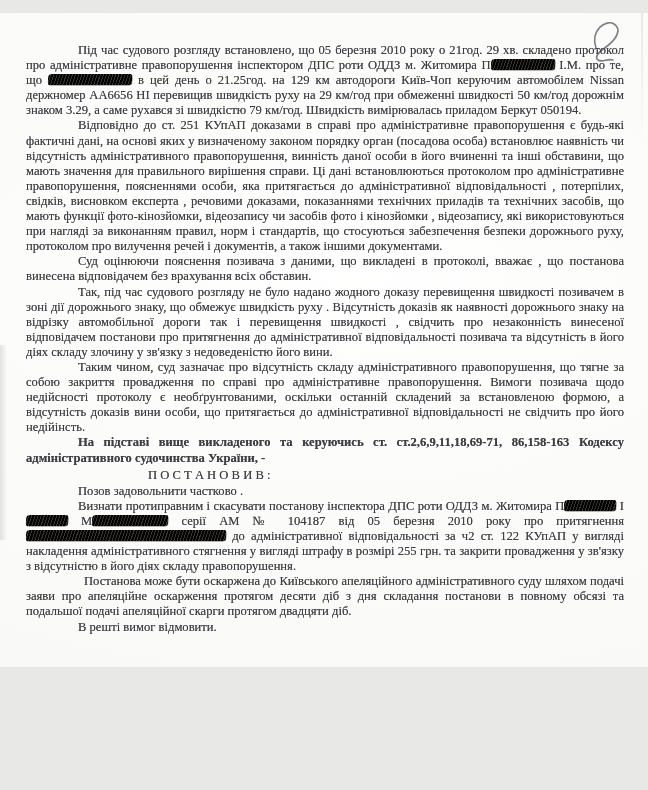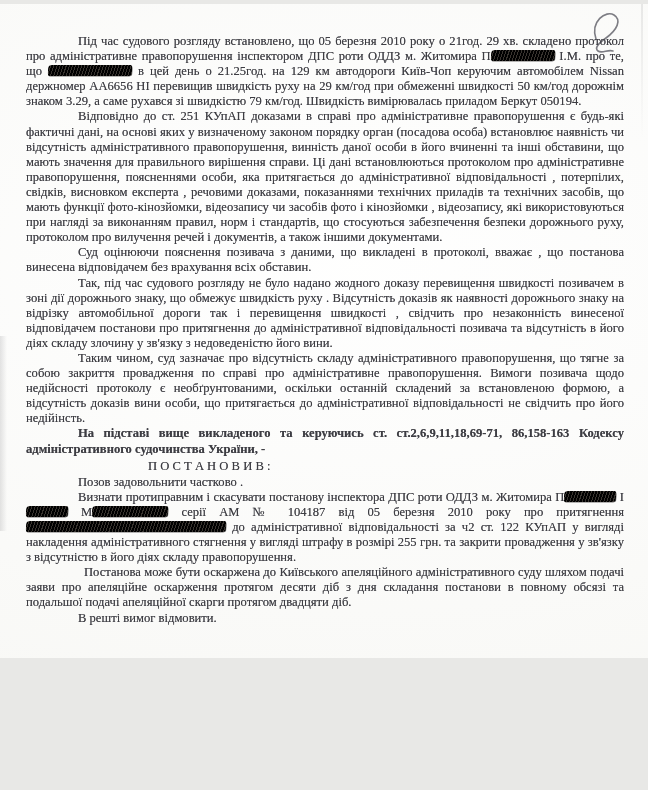--- a/index.html
+++ b/index.html
@@ -1,19 +1,19 @@
 <!DOCTYPE html>
 <html><head>
 <meta charset="utf-8">
 <style>
   html,body { margin:0; padding:0; background:#e8e8e6; }
   .page {
     position:relative;
     width:648px; height:654px;
-    margin:4px auto;
+    margin:13px auto;
     background:
       radial-gradient(ellipse 900px 500px at 55% 40%, rgba(255,255,255,0.9), rgba(240,240,236,0.35)),
       #fcfcfa;
     overflow:hidden;
     font-family:"Liberation Serif","DejaVu Serif",serif;
     color:#3d3d43;
   }
   .content {
     position:absolute; left:26px; top:30px; width:598px;
     font-size:12.6px; line-height:15.1px;

